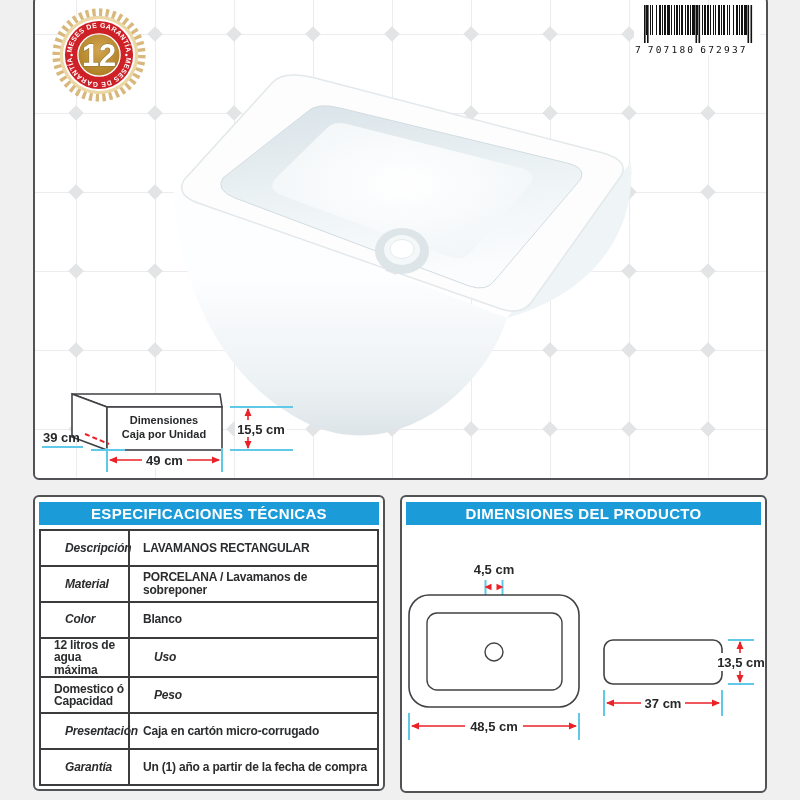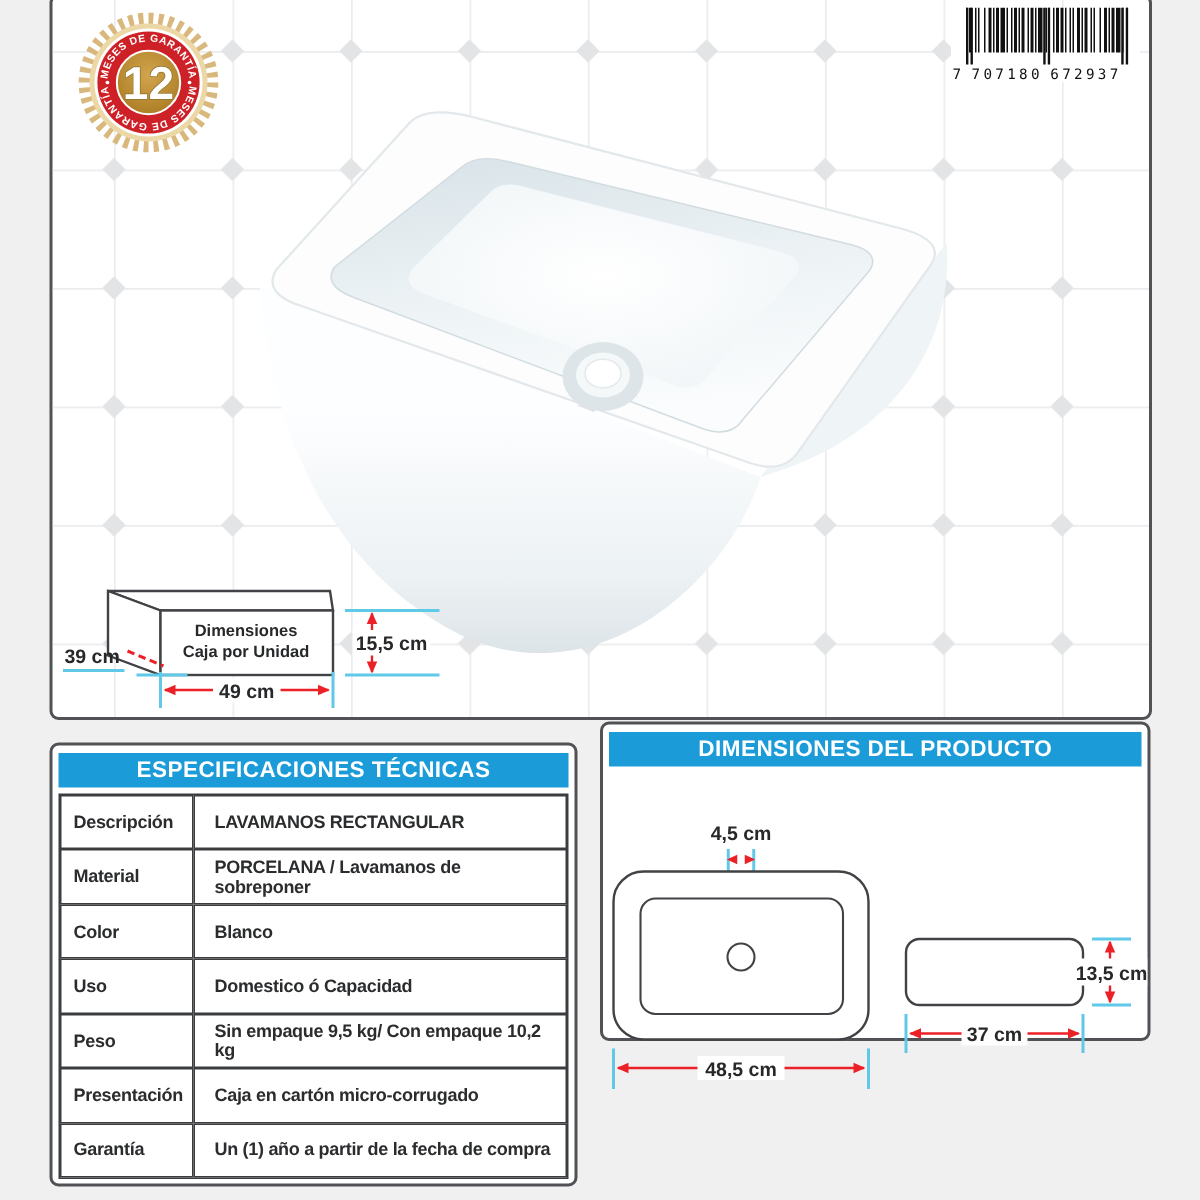--- a/index.html
+++ b/index.html
@@ -8,21 +8,21 @@
     background:#f0f0f1;
     font-family:"Liberation Sans","DejaVu Sans",sans-serif;
     -webkit-font-smoothing:antialiased;
   }
   .panel{
     position:absolute;background:#ffffff;
     border:2px solid #515256;border-radius:6px;box-sizing:border-box;
   }
   #top-panel{left:33px;top:-4px;width:735px;height:484px;overflow:hidden;}
   #spec-panel{left:33px;top:495px;width:352px;height:296px;}
-  #dim-panel{left:400px;top:481px;width:367px;height:213px;}
+  #dim-panel{left:400px;top:495px;width:367px;height:298px;}
   .grid-bg{position:absolute;left:0;top:0;width:100%;height:100%;}
   .blue-band{
     position:absolute;left:4px;right:4px;top:5px;height:23px;
     background:#1b9cd9;display:flex;align-items:center;justify-content:center;
   }
   .blue-band span{
     color:#ffffff;font-size:15px;font-weight:bold;letter-spacing:.3px;
   }
   
   .spec-table{
@@ -30,21 +30,21 @@
     display:grid;grid-template-columns:89px 1fr;
     grid-auto-rows:1fr;
     border:1.5px solid #3b3c3e;
   }
   .spec-cell{
     border:0.8px solid #3b3c3e;
     display:flex;align-items:center;box-sizing:border-box;
     font-size:12px;font-weight:bold;color:#2b2c2e;letter-spacing:-0.2px;
     line-height:1.05;
   }
-  .spec-label{padding-left:8px;}
+  .spec-label{padding-left:24px;font-style:italic;}
   .spec-value{padding-left:13px;padding-right:4px;}
   
   .dimtxt{font:700 13px "Liberation Sans","DejaVu Sans",sans-serif;fill:#27282a;}
   .dimtxt-s{font:700 11px "Liberation Sans","DejaVu Sans",sans-serif;fill:#27282a;}
   .outline{fill:#ffffff;stroke:#414246;stroke-width:1.6;}
   svg{display:block;}
   .abs{position:absolute;}
 </style>
 </head>
 <body>
@@ -178,24 +178,24 @@
   <div class="blue-band">
     <span>ESPECIFICACIONES TÉCNICAS</span>
   </div>
   <div class="spec-table">
     <div class="spec-cell spec-label">Descripción</div>
     <div class="spec-cell spec-value">LAVAMANOS RECTANGULAR</div>
     <div class="spec-cell spec-label">Material</div>
     <div class="spec-cell spec-value">PORCELANA / Lavamanos de sobreponer</div>
     <div class="spec-cell spec-label">Color</div>
     <div class="spec-cell spec-value">Blanco</div>
+    <div class="spec-cell spec-value">12 litros de agua máxima</div>
     <div class="spec-cell spec-label">Uso</div>
     <div class="spec-cell spec-value">Domestico ó Capacidad</div>
     <div class="spec-cell spec-label">Peso</div>
-    <div class="spec-cell spec-value">Sin empaque 9,5 kg/ Con empaque 10,2 kg</div>
     <div class="spec-cell spec-label">Presentación</div>
     <div class="spec-cell spec-value">Caja en cartón micro-corrugado</div>
     <div class="spec-cell spec-label">Garantía</div>
     <div class="spec-cell spec-value">Un (1) año a partir de la fecha de compra</div>
   </div>
 </div>
 
 <div id="dim-panel" class="panel">
   <div class="blue-band">
     <span>DIMENSIONES DEL PRODUCTO</span>

